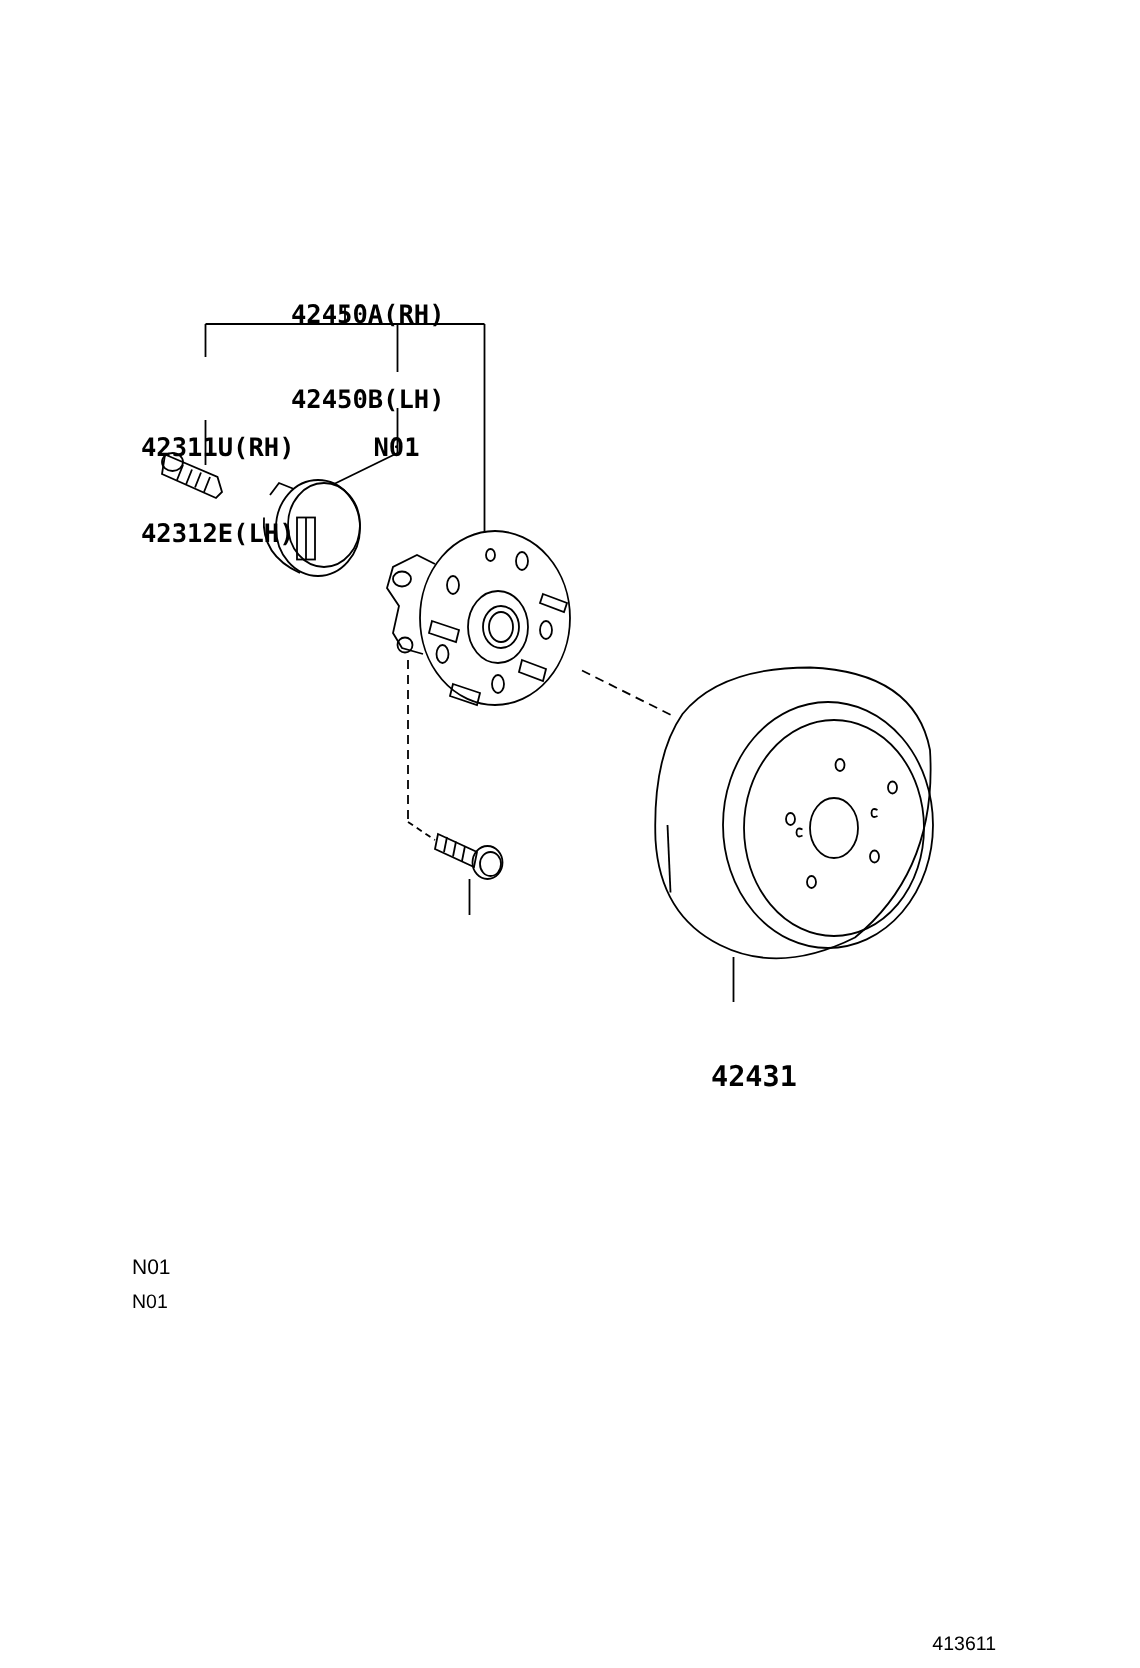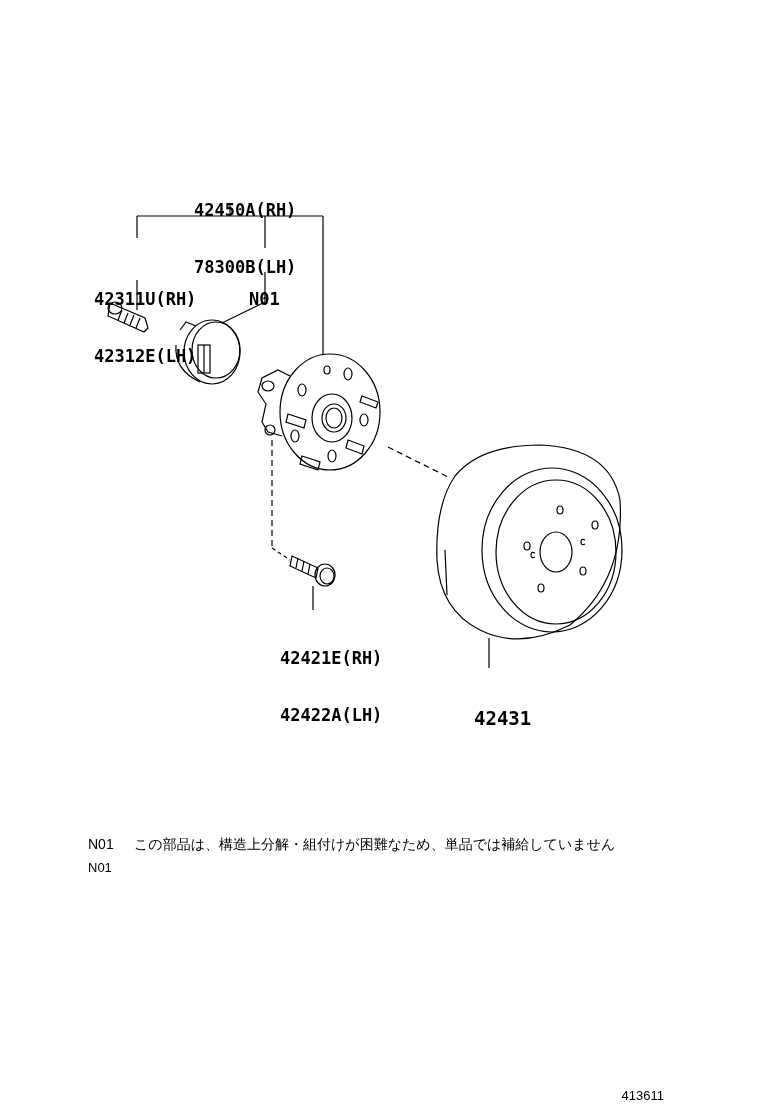--- a/index.html
+++ b/index.html
@@ -99,44 +99,39 @@
       <ellipse cx="583" cy="571" rx="3" ry="4"></ellipse>
       <ellipse cx="541" cy="588" rx="3" ry="4"></ellipse>
       <path d="M585 540 q-4 -2 -4 2 q0 4 4 2"></path>
       <path d="M535 553 q-4 -2 -4 2 q0 4 4 2"></path>
       <line x1="445" y1="550" x2="447" y2="595"></line>
     </g>
   </svg>
 
   <div class="label" style="left:194px; top:163px;">
     <div>42450A(RH)</div>
-    <div>78300B(LH)</div>
+    <div>42450B(LH)</div>
   </div>
 
   <div class="label" style="left:94px; top:252px;">
     <div>42311U(RH)</div>
     <div>42312E(LH)</div>
   </div>
 
   <div class="label" style="left:249px; top:252px;">
     <div>N01</div>
   </div>
 
-  <div class="label" style="left:280px; top:611px;">
-    <div>42421E(RH)</div>
-    <div>42422A(LH)</div>
-  </div>
 
   <div class="label" style="left:460px; top:671px; font-size:19px;margin-left:14px;">
     <div>42431</div>
   </div>
 
   <div class="note-row" style="left:88px; top:837px; width:620px; height:18px; font-size:14px;">
     <span class="note-code">N01</span>
-    <span class="note-text">この部品は、構造上分解・組付けが困難なため、単品では補給していません</span>
   </div>
 
   <div class="note-row" style="left:88px; top:858px; width:620px; height:30px;">
     <span class="note-code" style="top:3px;">N01</span>
   </div>
 
   <div class="fig-id">413611</div>
 </div>
 
 </body></html>

